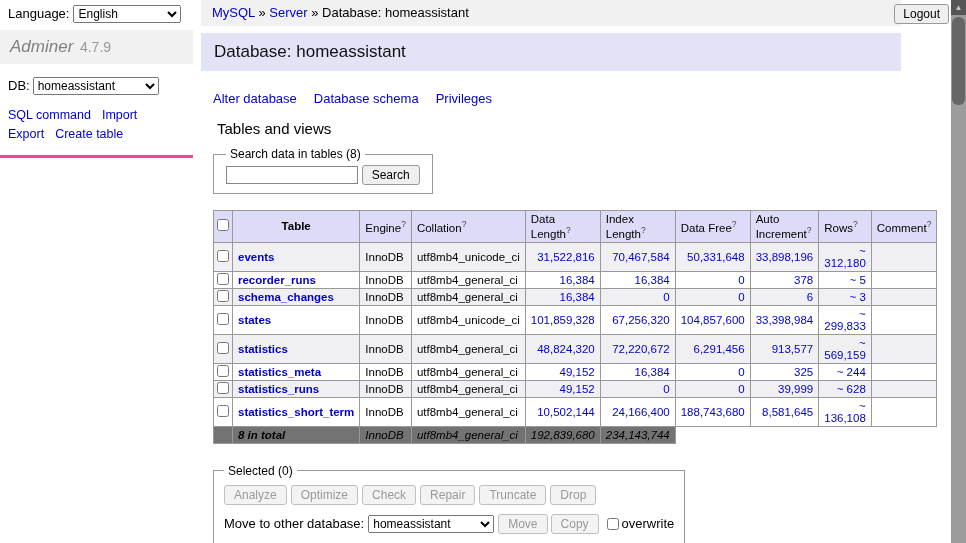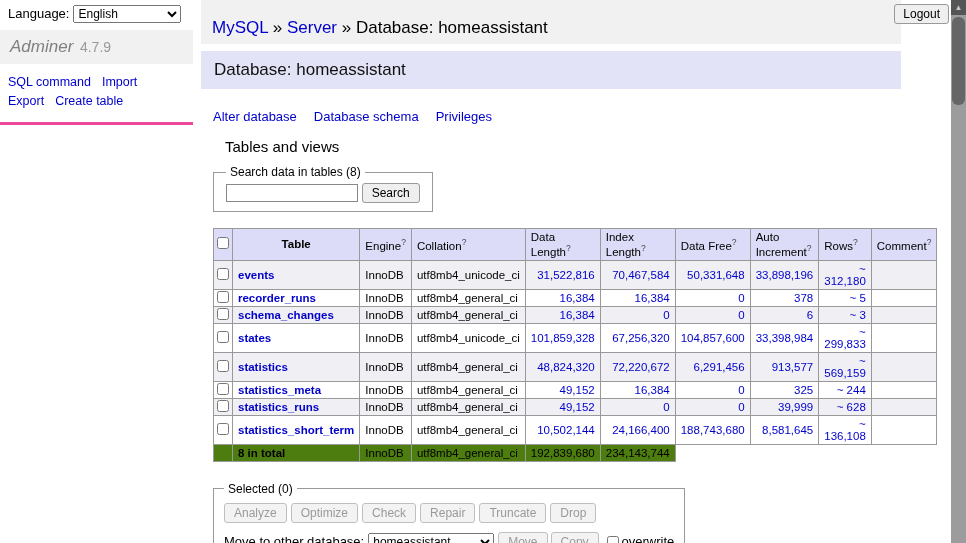--- a/index.html
+++ b/index.html
@@ -24,49 +24,49 @@
   .app-version { font-size: 14px; color: #999; margin-left: 3px; }
   .db-row { padding: 13px 8px 2px; }
   .db-row select { width: 126px; margin-left: 3px; }
   .sb-actions { padding: 9px 8px 11px; border-bottom: 3px solid #ec4899; line-height: 1.5; font-size: 12.5px; }
   .sb-actions a { margin-right: 11px; }
   .sb-tables { padding: 8px 8px; font-size: 12.5px; }
   .sb-tables a { display: block; line-height: 1.5; }
 
   
   .main { position: absolute; left: 201px; top: 0; width: 700px; }
-  .breadcrumb { background: var(--breadcrumb-bg, #f1f1f1); padding: 18px 11px 6px; font-size: 17px; }
+  .breadcrumb { background: var(--breadcrumb-bg, #f1f1f1); padding: 5px 11px 6px; font-size: 13px; }
   .breadcrumb .sep { color: #000; }
   .db-title { margin: 7px 0 0; background: var(--header-bg, #e3e3f8); padding: 9px 13px;
               font-size: 17px; font-weight: normal; color: #111; }
   .content { padding-left: 12px; }
   .nav-links { margin-top: 20px; }
   .nav-links a { margin-right: 17px; }
-  h3 { font-size: 15px; font-weight: normal; margin: 14px 12px 10px; }
+  h3 { font-size: 15px; font-weight: normal; margin: 14px 4px 10px; }
 
   fieldset { display: inline-block; border: 1px solid #999; padding: 4px 12px 8px; margin: 0; }
   legend { font-size: 12px; padding: 0 4px; }
   .search-fieldset input[type=text] { width: 132px; height: 18px; border: 1px solid #888; font-size: 12px; padding: 1px 3px; }
   .btn { font-size: 12px; padding: 2px 9px; background: #efefef; border: 1px solid #999; border-radius: 3px; color: #000; }
   .btn:disabled { color: #9a9a9a; border-color: #bfbfbf; background: #f3f3f3; }
 
   table { border-collapse: collapse; margin-top: 16px; font-size: 11.5px; }
   td, th { border: 1px solid #999; padding: 2px 5px; text-align: left; font-weight: normal; vertical-align: middle; }
   thead td, thead th { background: var(--thead-bg, #dcdcf8); }
   thead th { font-weight: bold; text-align: center; }
   sup.help { font-size: 8.5px; color: #444; }
   tbody tr.odd td, tbody tr.odd th { background: var(--row-alt, #f0f0f4); }
   .c-check { width: 19px; text-align: center; padding: 1px 3px; }
   .c-check input { width: 12px; height: 12px; margin: 0; }
   .w-table { width: 120px; } .w-engine { width: 46px; } .w-coll { width: 98px; }
   .w-dl { width: 70px; } .w-il { width: 73px; } .w-df { width: 63px; }
   .w-ai { width: 78px; } .w-rows { width: 54px; } .w-comment { width: 56px; }
   .c-num { text-align: right; }
   .tname { font-weight: bold; }
-  tfoot td, tfoot th { background: #4d7c0f; }
+  tfoot td, tfoot th { background: #737373; font-style: italic; }
   tfoot .total { font-weight: bold; }
 
   .selected-fieldset { margin-top: 20px; padding: 4px 10px 10px; }
   .sel-buttons { margin: 3px 0 9px; }
   .sel-buttons .btn { margin-right: 4px; }
   .move-row { font-size: 13px; }
   .move-row select { width: 126px; margin: 0 4px; }
   .move-row .btn { margin-right: 3px; }
   .overwrite { margin-left: 5px; }
   .overwrite input { vertical-align: -2px; margin: 0 3px 0 0; width: 12px; height: 12px; }
@@ -82,20 +82,23 @@
 <body>
 
 <div class="lang-row">
   <span>Language:</span><select><option>English</option></select>
 </div>
 
 <div class="sidebar">
   <div class="app-title">
     <span class="app-name">Adminer</span>
     <span class="app-version">4.7.9</span>
+  </div>
+  <div class="db-row">
+    <span>DB:</span><select><option>homeassistant</option></select>
   </div>
   <div class="sb-actions">
       <div><a>SQL command</a><a>Import</a></div>
       <div><a>Export</a><a>Create table</a></div>
     </div>
 </div>
 
 <div class="main">
   <div class="breadcrumb"><a>MySQL</a><span class="sep"> » </span><a>Server</a><span class="sep"> » </span><span>Database: homeassistant</span></div>
   <h2 class="db-title">Database: homeassistant</h2>

